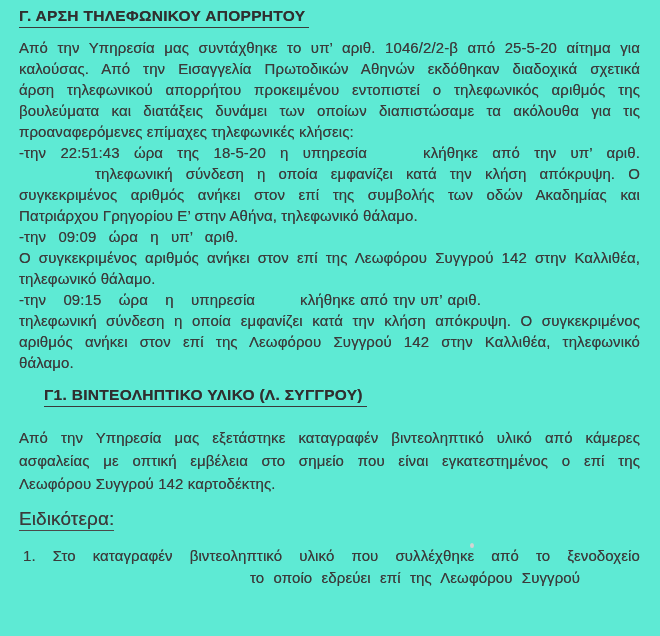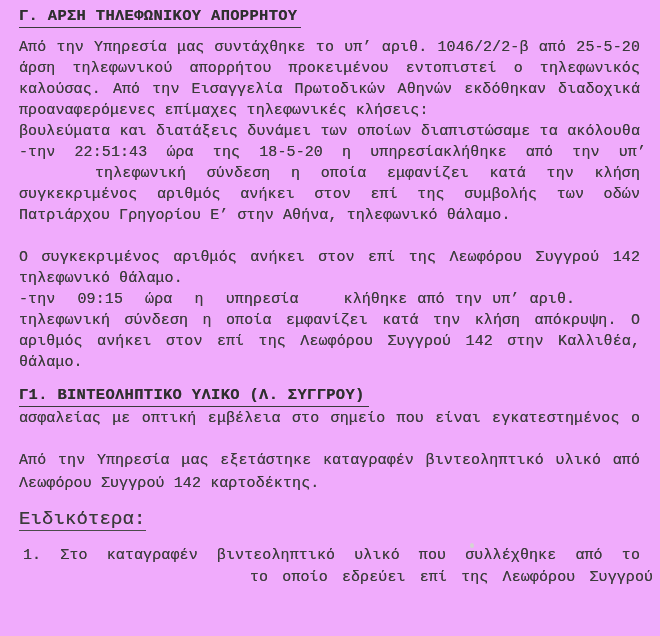--- a/index.html
+++ b/index.html
@@ -6,22 +6,22 @@
     margin: 0; padding: 0;
     width: 660px; height: 636px;
     overflow: hidden;
     background: #ffffff;
   }
   .page {
     position: relative;
     width: 660px; height: 636px;
     box-sizing: border-box;
     padding: 6px 20px 0 19px;
-    background: #f0abfc;
-    font-family: Liberation Mono, monospace;
+    background: #5eead4;
+    font-family: Liberation Sans, sans-serif;
     color: #3b3b3b;
     text-shadow: 0 0 0.6px rgba(70,70,70,0.75);
     letter-spacing: 0.1px;
   }
   .h {
     line-height: 20px;
     font-size: 15.5px;
     font-weight: bold;
     color: #2f2f2f;
     letter-spacing: 0.3px;
@@ -52,88 +52,89 @@
   }
   .flexrow { display: flex; align-items: flex-end; }
   .fill { flex: 1; }
   .gap45 { display: inline-block; width: 45px; }
   .ind { padding-left: 76px; }
   .wsa { word-spacing: 10px; }
   .wsb { word-spacing: 8px; }
   .wsc { word-spacing: 7px; }
   .wsd { word-spacing: 13px; }
   .wse { word-spacing: 1px; }
-  .h2block { margin-top: 12px; }
+  .h2block { margin-top: 12px; margin-left: 25px; }
   .p2 { height: 23px; line-height: 23px; }
   .p2first { margin-top: 19px; }
   .sub {
     margin-top: 14px;
     line-height: 20px;
     font-size: 19px;
   }
   .subu {
     display: inline-block;
     border-bottom: 1.4px solid #4a4a4a;
     padding-bottom: 1px;
   }
   .it { height: 22px; line-height: 22px; }
   .itfirst { margin-top: 14px; padding-left: 4px; }
-  .itcont { padding-left: 231px; word-spacing: 5px; text-align: right; }
+  .itcont { padding-left: 231px; word-spacing: 5px; }
   .art {
     position: absolute;
     left: 470px; top: 543px;
     width: 4px; height: 5px;
     border-radius: 50%;
     background: #d4d4d2;
   }
 </style>
 </head>
 <body>
 
 <div class="page">
 
   <div class="h">
     <span class="hu">Γ. ΑΡΣΗ ΤΗΛΕΦΩΝΙΚΟΥ ΑΠΟΡΡΗΤΟΥ</span>
   </div>
 
   <div class="ln j first-ln">Από την Υπηρεσία μας συντάχθηκε το υπ’ αριθ. 1046/2/2-β από 25-5-20 αίτημα για</div>
+  <div class="ln j">καλούσας. Από την Εισαγγελία Πρωτοδικών Αθηνών εκδόθηκαν διαδοχικά σχετικά</div>
   <div class="ln j">άρση τηλεφωνικού απορρήτου προκειμένου εντοπιστεί ο τηλεφωνικός αριθμός της</div>
-  <div class="ln j">καλούσας. Από την Εισαγγελία Πρωτοδικών Αθηνών εκδόθηκαν διαδοχικά σχετικά</div>
+  <div class="ln j">βουλεύματα και διατάξεις δυνάμει των οποίων διαπιστώσαμε τα ακόλουθα για τις</div>
   <div class="ln">προαναφερόμενες επίμαχες τηλεφωνικές κλήσεις:</div>
-  <div class="ln j">βουλεύματα και διατάξεις δυνάμει των οποίων διαπιστώσαμε τα ακόλουθα για τις</div>
 
   <div class="ln split">
     <span class="wsa">-την 22:51:43 ώρα της 18-5-20 η υπηρεσία</span>
     <span class="wsa">κλήθηκε από την υπ’ αριθ.</span>
   </div>
   <div class="ln j ind">τηλεφωνική σύνδεση η οποία εμφανίζει κατά την κλήση απόκρυψη. Ο</div>
   <div class="ln j">συγκεκριμένος αριθμός ανήκει στον επί της συμβολής των οδών Ακαδημίας και</div>
   <div class="ln">Πατριάρχου Γρηγορίου Ε’ στην Αθήνα, τηλεφωνικό θάλαμο.</div>
 
   <div class="ln split">
+    <span class="wsb">-την 09:09 ώρα η υπ’ αριθ.</span>
   </div>
   <div class="ln j">Ο συγκεκριμένος αριθμός ανήκει στον επί της Λεωφόρου Συγγρού 142 στην Καλλιθέα,</div>
   <div class="ln">τηλεφωνικό θάλαμο.</div>
 
   <div class="ln flexrow">
     <span class="wsd">-την 09:15 ώρα η υπηρεσία</span>
     <span class="gap45"></span>
     <span class="wse">κλήθηκε από την υπ’ αριθ.</span>
     <span class="fill"></span>
   </div>
   <div class="ln j">τηλεφωνική σύνδεση η οποία εμφανίζει κατά την κλήση απόκρυψη. Ο συγκεκριμένος</div>
   <div class="ln j">αριθμός ανήκει στον επί της Λεωφόρου Συγγρού 142 στην Καλλιθέα, τηλεφωνικό</div>
   <div class="ln">θάλαμο.</div>
 
   <div class="h h2block">
     <span class="hu">Γ1. ΒΙΝΤΕΟΛΗΠΤΙΚΟ ΥΛΙΚΟ (Λ. ΣΥΓΓΡΟΥ)</span>
   </div>
 
+  <div class="ln p2 j p2first">Από την Υπηρεσία μας εξετάστηκε καταγραφέν βιντεοληπτικό υλικό από κάμερες</div>
   <div class="ln p2 j">ασφαλείας με οπτική εμβέλεια στο σημείο που είναι εγκατεστημένος ο επί της</div>
-  <div class="ln p2 j p2first">Από την Υπηρεσία μας εξετάστηκε καταγραφέν βιντεοληπτικό υλικό από κάμερες</div>
   <div class="ln p2">Λεωφόρου Συγγρού 142 καρτοδέκτης.</div>
 
   <div class="sub">
     <span class="subu">Ειδικότερα:</span>
   </div>
 
   <div class="art"></div>
 
   <div class="ln it j itfirst">
     <span>1.</span>

